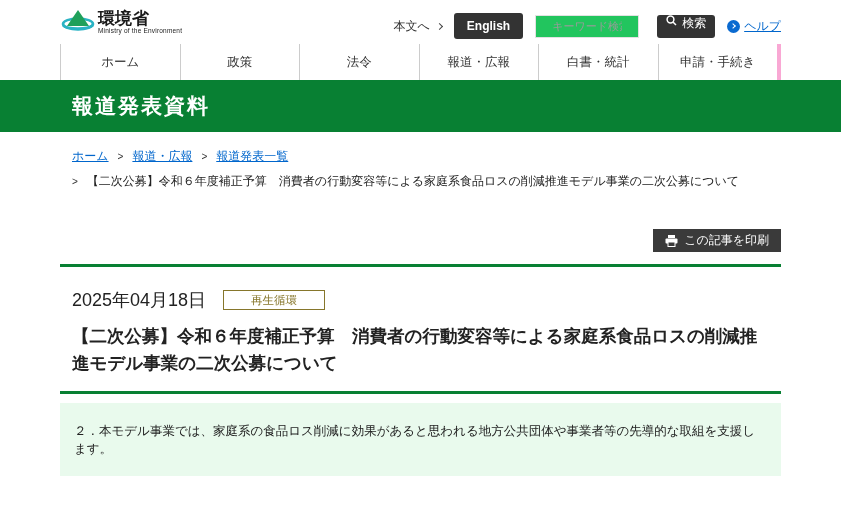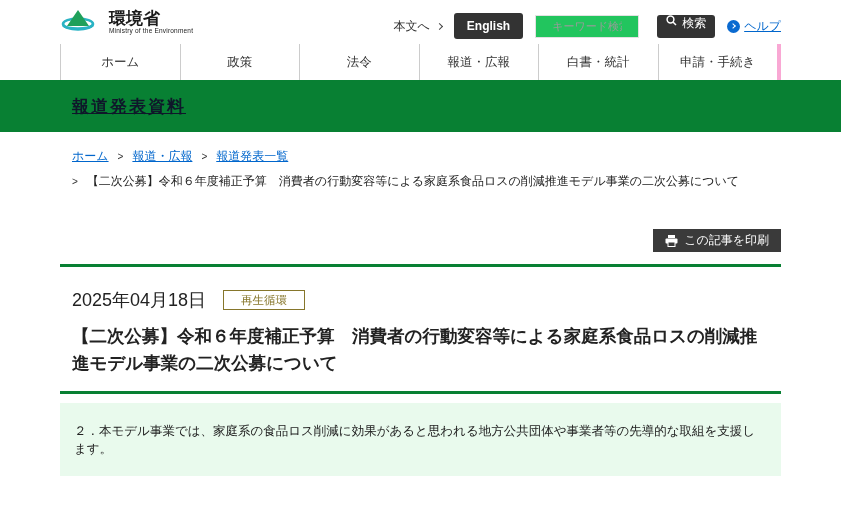--- a/index.html
+++ b/index.html
@@ -12,21 +12,21 @@
   *{box-sizing:border-box;}
   html,body{margin:0;padding:0;}
   body{
     width:841px;height:529px;overflow:hidden;background:#fff;
     font-family:"Liberation Sans","DejaVu Sans",sans-serif;color:#222;
   }
   .inner{width:721px;margin:0 auto;}
 
   
   .header{height:44px;display:flex;align-items:center;justify-content:space-between;}
-  .logo{display:flex;align-items:center;gap:13px;}
+  .logo{display:flex;align-items:center;gap:2px;}
   .logo-text .logo-title{font-size:17px;font-weight:bold;color:#1b1b1b;line-height:1.05;}
   .logo-text .logo-sub{font-size:6.5px;color:#222;letter-spacing:.2px;}
   .utility{display:flex;align-items:center;gap:12px;font-size:12px;margin-top:8px;}
   .skip-link{display:flex;align-items:center;gap:7px;color:#333;text-decoration:none;cursor:pointer;}
   .chev{width:5px;height:5px;border-top:1.5px solid #444;border-right:1.5px solid #444;transform:rotate(45deg);display:inline-block;}
   .btn-english{background:var(--dark);color:#fff;border:none;border-radius:3px;padding:6px 13px;font-size:12px;cursor:pointer;font-weight:bold;}
   .search-input{background:#22c55e;border:1px solid #e2e2e2;width:104px;height:23px;padding:0 16px;font-size:11px;color:#555;}
   .search-input::placeholder{color:#9a9a9a;}
   .btn-search{background:var(--dark);color:#fff;border:none;border-radius:3px;height:23px;padding:0 9px;display:flex;align-items:flex-start;gap:5px;font-size:12px;cursor:pointer;margin-left:6px;}
   .help-link{display:flex;align-items:center;gap:4px;color:var(--link);text-decoration:underline;cursor:pointer;font-size:12px;}
@@ -35,41 +35,41 @@
 
   
   .nav{height:36px;}
   .nav-inner{display:flex;height:100%;}
   .nav-item{flex:1;display:flex;align-items:center;justify-content:center;font-size:12.5px;color:#333;border-left:1px solid #ccc;cursor:pointer;white-space:nowrap;}
   .nav-item:last-child{border-right:4px solid #f9a8d4;}
 
   
   .banner{background:var(--green);height:52px;display:flex;align-items:center;}
   .banner .inner{padding-left:12px;}
-  .banner-title{color:#0f172a;font-size:17px;font-weight:bold;letter-spacing:2px;text-decoration:underline;}
+  .banner-title{color:#ffffff;font-size:21px;font-weight:bold;letter-spacing:2px;}
 
   
   .breadcrumb{margin-top:16px;font-size:12px;padding-left:12px;}
   .crumb-row{display:flex;align-items:center;gap:9px;}
   .crumb-row + .crumb-row{margin-top:8px;}
   .crumb-link{color:var(--link);text-decoration:underline;cursor:pointer;}
   .crumb-sep{color:#333;font-size:10px;}
   .crumb-current{color:#222;}
 
   
   .print-row{display:flex;justify-content:flex-end;margin-top:39px;}
   .btn-print{background:#3a3a3a;color:#fff;border:none;border-radius:0;height:23px;display:flex;align-items:center;gap:6px;padding:0 12px;font-size:12px;cursor:pointer;}
 
   hr.green-rule{border:none;height:3px;background:var(--green);margin:12px 0 0;}
   hr.green-rule-2{border:none;height:3px;background:var(--green);margin:14px 0 0;}
 
   
   .meta{display:flex;align-items:center;gap:17px;margin-top:21px;padding-left:12px;}
   .date{font-size:18px;color:#222;}
-  .badge{border:1px solid var(--badge);color:var(--badge);font-size:11.5px;padding:2px 17px;line-height:1.3;cursor:pointer;}
+  .badge{border:1px solid var(--badge);color:var(--badge);font-size:11.5px;padding:2px 27px;line-height:1.3;cursor:pointer;}
 
   .article-title{font-size:17.5px;font-weight:bold;line-height:1.55;color:#222;padding-left:12px;margin-top:11px;width:712px;}
 
   
   .summary-box{background:var(--box-green);margin-top:9px;padding:19px 14px 17px;}
   .summary-box p{font-size:12.5px;line-height:1.45;margin:0;color:#222;}
   .summary-box p + p{margin-top:26px;}
 
   svg{display:block;}
 </style>

